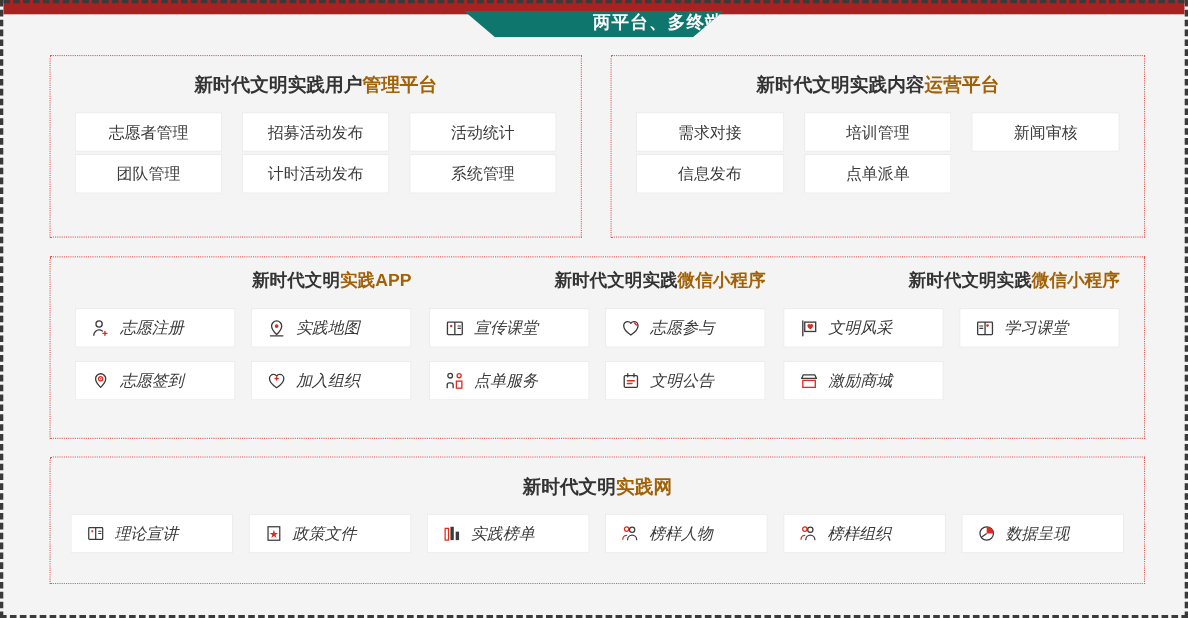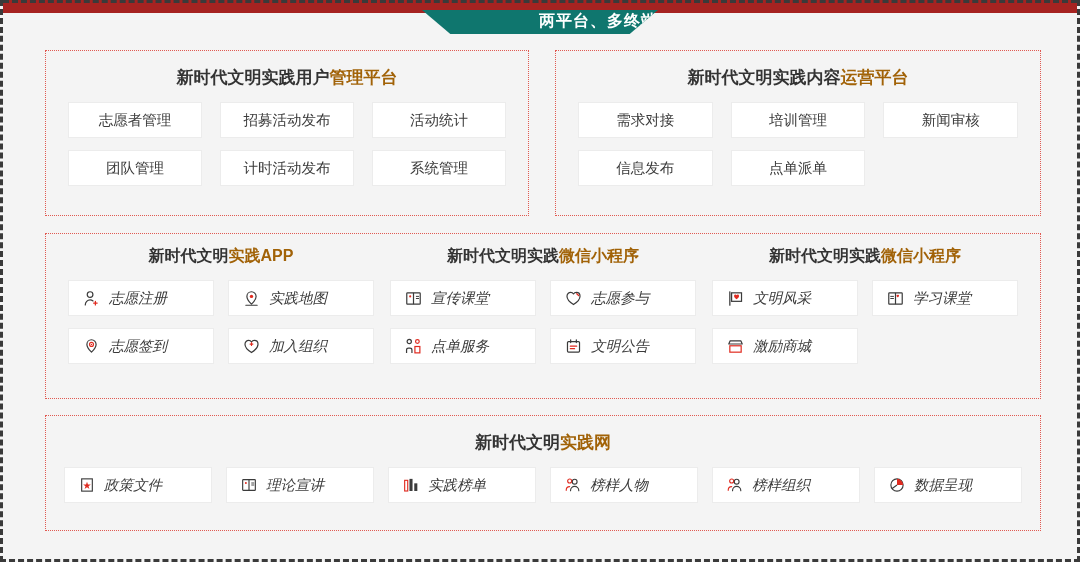--- a/index.html
+++ b/index.html
@@ -76,21 +76,21 @@
     color: #333333;
     margin-top: 18px;
     line-height: 1;
     white-space: nowrap;
   }
   .accent { color: #a16207; }
 
   
   .grid {
     display: grid;
-    gap: 12px 18px;
+    gap: 2px 18px;
     padding: 0 22px;
     margin-top: 16px;
     box-sizing: border-box;
   }
   .grid-3 { grid-template-columns: repeat(3, 1fr); }
   .grid-6 { grid-template-columns: repeat(6, 1fr); gap: 12px 14px; padding: 0 18px; }
 
   .card {
     background: #ffffff;
     border: 1px solid #ececec;
@@ -110,21 +110,21 @@
   
   .term-wrap {
     display: grid;
     grid-template-columns: repeat(3, 1fr);
     padding: 0 14px;
     box-sizing: border-box;
     margin-top: 14px;
   }
   .term-col { padding: 0 8px; }
   .term-col-title {
-    text-align: center;
+    text-align: right;
     font-size: 16px;
     font-weight: bold;
     color: #333333;
     line-height: 1;
     white-space: nowrap;
   }
   .term-grid {
     display: grid;
     grid-template-columns: repeat(2, 1fr);
     gap: 12px 14px;
@@ -310,40 +310,40 @@
   </div>
 
   <div class="panel" id="panel-web">
     <div class="panel-title">
       <span>新时代文明</span><span class="accent">实践网</span>
     </div>
     <div class="grid grid-6">
       <div class="card icon-card">
         <span>
           <svg width="16" height="16" viewBox="0 0 24 24" fill="none">
-            <rect x="4" y="2.8" width="16" height="18.4" stroke="#3b3b3b" stroke-width="1.7"></rect>
-            <path d="M12 7l1.45 4.3h4.3l-3.5 2.6 1.35 4.2L12 15.5l-3.6 2.6 1.35-4.2-3.5-2.6h4.3z" fill="#e02b20"></path>
-          </svg>
-        </span>
-        <span class="label">政策文件</span>
-      </div>
-      <div class="card icon-card">
-        <span>
-          <svg width="16" height="16" viewBox="0 0 24 24" fill="none">
             <rect x="2.5" y="4" width="19" height="16" rx="1" stroke="#3b3b3b" stroke-width="1.7"></rect>
             <path d="M12 4v16" stroke="#3b3b3b" stroke-width="1.7"></path>
             <circle cx="7.3" cy="9" r="1.5" fill="#e02b20"></circle>
             <path d="M16 9h3.2M16 12h3.2" stroke="#3b3b3b" stroke-width="1.4" stroke-linecap="round"></path>
           </svg>
         </span>
         <span class="label">理论宣讲</span>
       </div>
       <div class="card icon-card">
         <span>
           <svg width="16" height="16" viewBox="0 0 24 24" fill="none">
+            <rect x="4" y="2.8" width="16" height="18.4" stroke="#3b3b3b" stroke-width="1.7"></rect>
+            <path d="M12 7l1.45 4.3h4.3l-3.5 2.6 1.35 4.2L12 15.5l-3.6 2.6 1.35-4.2-3.5-2.6h4.3z" fill="#e02b20"></path>
+          </svg>
+        </span>
+        <span class="label">政策文件</span>
+      </div>
+      <div class="card icon-card">
+        <span>
+          <svg width="16" height="16" viewBox="0 0 24 24" fill="none">
             <rect x="2.5" y="5" width="4.6" height="16" stroke="#e02b20" stroke-width="1.7"></rect>
             <rect x="9.7" y="2.8" width="4.6" height="18.2" fill="#3b3b3b"></rect>
             <rect x="16.9" y="9.5" width="4.6" height="11.5" fill="#3b3b3b"></rect>
           </svg>
         </span>
         <span class="label">实践榜单</span>
       </div>
       <div class="card icon-card">
         <span>
           <svg width="16" height="16" viewBox="0 0 24 24" fill="none">

